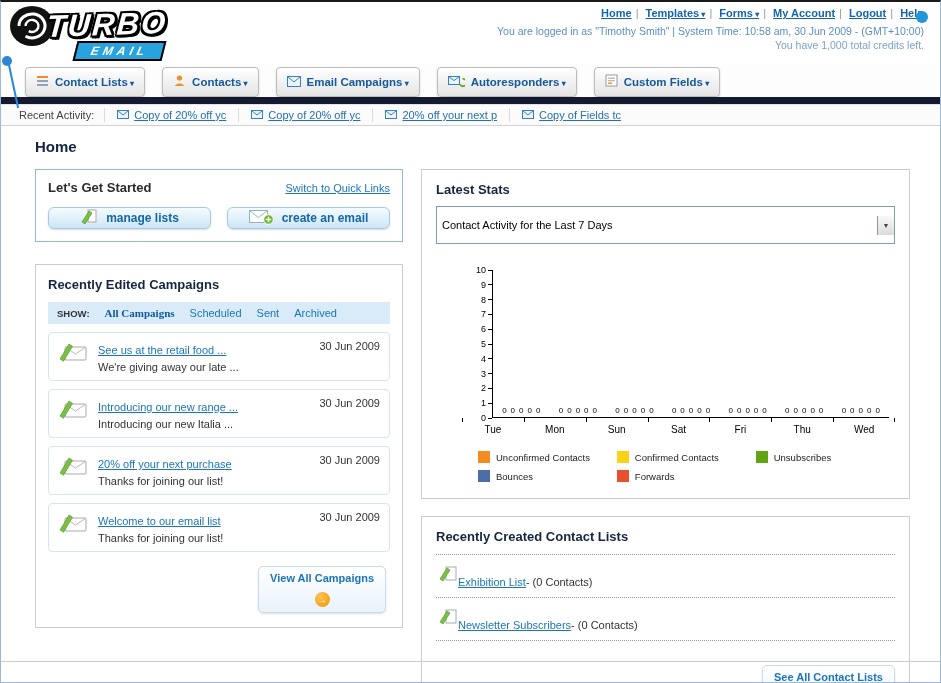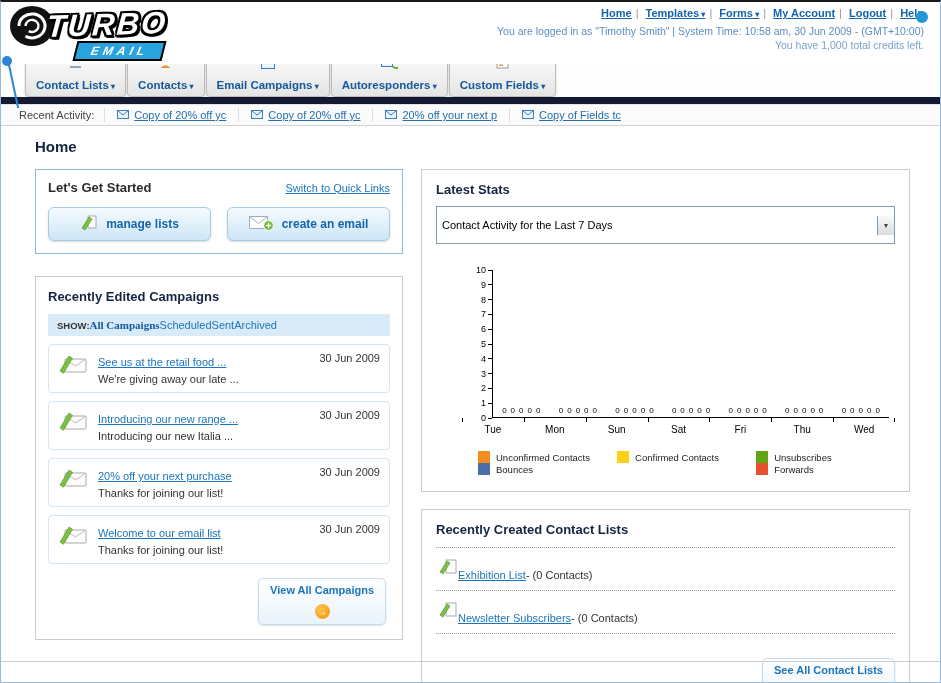--- a/index.html
+++ b/index.html
@@ -33,26 +33,25 @@
   .top-links .sep { color:#999; margin:0 4px; text-decoration:none; }
   .top-links .sep::after { content:"|"; }
   .caret::after { content:" \25BE"; font-size:8px; }
   .user-info { margin-top:6px; font-size:10.5px; color:#5b8ec4; }
   .credits { margin-top:2px; font-size:10.5px; color:#7aa3cc; }
   .corner-dot { position:absolute; right:-4px; top:4px; width:12px; height:12px; border-radius:50%; background:#2196d9; }
 
   
   .tabs-row { display:flex; align-items:flex-end; padding:4px 0 0 24px; height:33px; background:#fdfdfd; }
   .tab {
-    display:flex; align-items:center; gap:6px; padding:5px 10px; margin-right:1px;
+    display:flex; align-items:center; gap:6px; padding:5px 10px; margin-right:17px;
     border:1px solid #bcbcbc; border-radius:4px;
     background: linear-gradient(#ffffff, #e4e4e4);
     box-shadow: 0 1px 2px rgba(0,0,0,.18);
     cursor:pointer;
-    flex-direction:column;
   }
   .tab-label { color:#14599c; font-weight:bold; font-size:11.5px; white-space:nowrap; }
   .dark-bar { height:7px; background:#141a31; }
 
   
   .activity-row {
     display:flex; align-items:center; height:22px; padding-left:18px;
     background:#fbfbfb; border-top:1px solid #e3e3e3; border-bottom:1px solid #d2d2d2;
     font-size:11px; color:#444;
   }
@@ -68,30 +67,30 @@
   .col-left { width:368px; flex:none; }
   .col-right { flex:1; }
 
   
   .gs-panel { border:1px solid #8fb9dd; background:#fff; }
   .gs-header { display:flex; justify-content:space-between; align-items:center; padding:10px 12px 4px; }
   .gs-title { font-size:13px; font-weight:bold; color:#2b2b2b; }
   .gs-link { font-size:11px; color:#1b75bc; }
   .gs-body { display:flex; gap:16px; padding:8px 12px 12px; }
   .gs-btn {
-    flex:1; display:flex; align-items:center; justify-content:center; gap:8px; height:34px;
+    flex:1; display:flex; align-items:center; justify-content:center; gap:8px; height:22px;
     background: linear-gradient(#f5fbff, #cde6f6); border:1px solid #a4cbe3; border-radius:6px;
     color:#1566a9; font-weight:bold; font-size:12px; box-shadow:0 1px 2px rgba(0,0,0,.15); cursor:pointer;
   }
 
   
   .panel { border:1px solid #cccccc; background:#fff; }
   .campaigns-panel { margin-top:22px; padding:12px; }
   .panel-title { font-size:13px; font-weight:bold; color:#152440; }
-  .filter-bar { margin-top:10px; background:#d9ebf9; padding:5px 9px; font-size:11px; display:flex; align-items:center; }
+  .filter-bar { margin-top:10px; background:#d9ebf9; padding:5px 9px; font-size:11px; display:flex; gap:15px; align-items:center; }
   .filter-label { color:#333; font-weight:bold; font-size:9.5px; }
   .filter-bar a { color:#1b75bc; text-decoration:none; }
   .filter-bar a.active { font-weight:bold; color:#0d5a9e;font-family:Liberation Serif, serif; }
   .campaign-item { margin-top:8px; border:1px solid #d4e5f3; border-radius:4px; padding:7px 9px; display:flex; gap:10px; }
   .ci-text { flex:1; }
   .ci-title { color:#1b75bc; font-size:11px; }
   .ci-sub { color:#333; font-size:11px; margin-top:3px; }
   .ci-date { font-size:11px; color:#333; }
   .view-all-row { margin-top:14px; display:flex; justify-content:flex-end; padding:0 4px 2px 0; }
   .pill-btn {
@@ -122,21 +121,21 @@
   .ytick { position:absolute; right:0; height:0; display:flex; align-items:center; justify-content:flex-end; width:26px; }
   .ytick-label { font-size:9px; color:#000; margin-right:2px; }
   .ytick-mark { width:4px; height:1px; background:#000; }
   .plot { position:relative; flex:1; height:148px; border-left:1px solid #000; border-bottom:1px solid #000; display:flex; }
   .group { flex:1; display:flex; align-items:flex-end; justify-content:center; gap:4px; padding-bottom:2px; }
   .zero { font-size:8px; color:#000; line-height:1; }
   .x-row { position:relative; margin-left:26px; display:flex; }
   .xlab { flex:1; text-align:center; font-size:10px; color:#000; padding-top:6px; position:relative; }
   .xlab::before { content:""; position:absolute; left:0; top:0; width:1px; height:4px; background:#000; }
   .x-row::after { content:""; position:absolute; right:0; top:0; width:1px; height:4px; background:#000; }
-  .legend { margin:16px 0 2px 42px; display:flex; flex-wrap:wrap; row-gap:0;justify-content:space-between; }
+  .legend { margin:16px 0 2px 42px; display:flex; flex-wrap:wrap; row-gap:7px; }
   .legend-item { width:33.3%; display:flex; align-items:center; gap:6px; font-size:9.5px; color:#222; }
   .swatch { width:12px; height:12px; flex:none; }
 
   
   .cl-panel { margin-top:17px; padding:12px 14px 14px; }
   .dotted { border-bottom:1px dotted #999; margin-top:10px; }
   .cl-item { display:flex; align-items:flex-end; padding:9px 2px; border-bottom:1px dotted #999; }
   .cl-link { color:#1b75bc; font-size:11px; }
   .cl-count { color:#333; font-size:11px; text-decoration:none; }
   .see-all-row { display:flex; justify-content:flex-end; margin-top:24px; }

